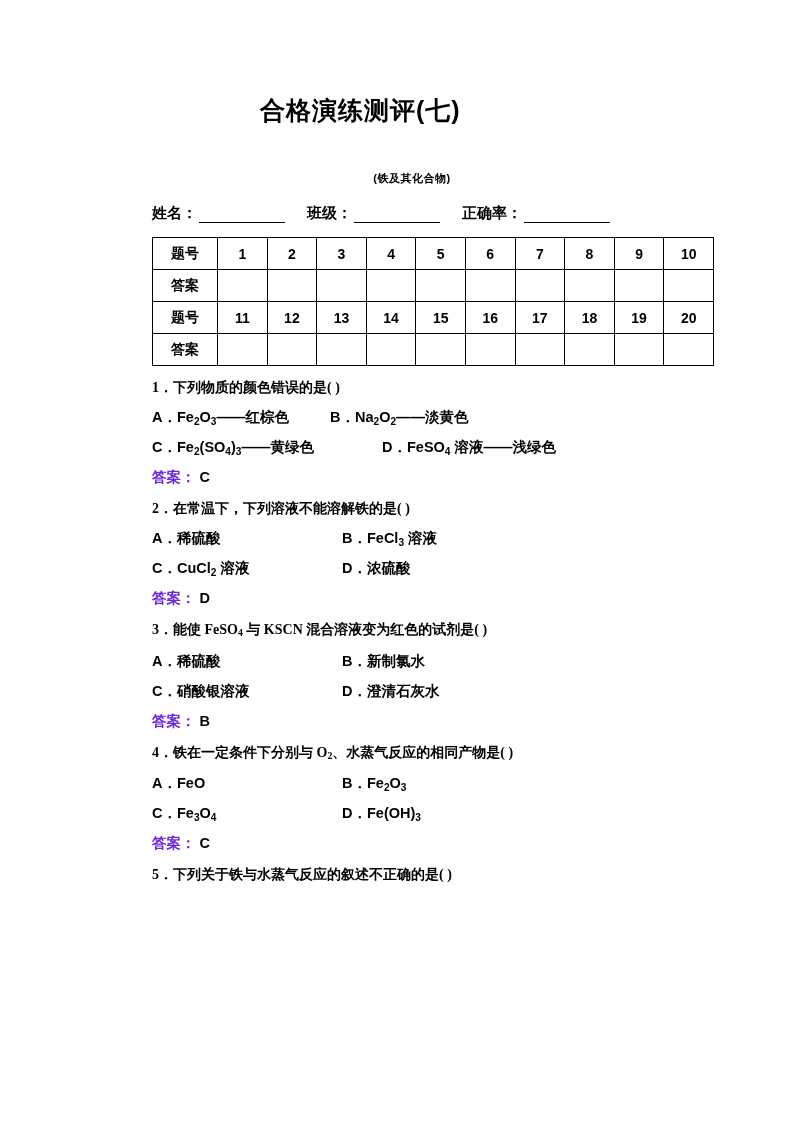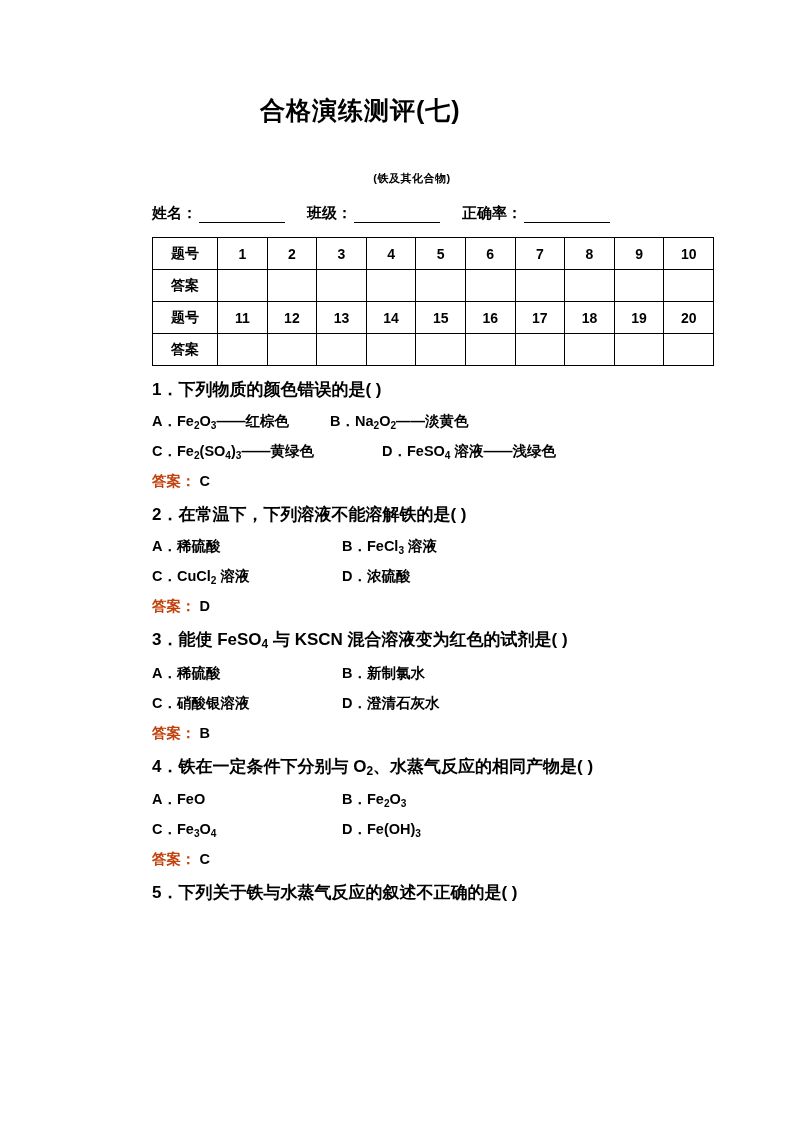--- a/index.html
+++ b/index.html
@@ -74,43 +74,43 @@
     font-size: 14px;
     height: 31px;
     padding: 0;
   }
   table.answer-grid td.head {
     width: 64px;
     font-size: 14px;
   }
   .qblock { margin-top: 13px; }
   .qtext {
-    font-family: Liberation Sans, sans-serif;
-    font-weight: bold;
-    font-size: 17px;
+    font-family: Liberation Serif, serif;
+    font-weight: bold;
+    font-size: 14px;
     line-height: 1.3;
   }
   .opts {
     display: flex;
     margin-top: 11px;
     font-family: "Liberation Sans", sans-serif;
     font-weight: bold;
     font-size: 14.5px;
   }
   .opt { flex: none; }
   .opt.w1 { width: 178px; }
   .opt.w2 { width: 190px; }
   .opt.wide { width: 230px; }
   .answer {
     margin-top: 11px;
     font-family: "Liberation Sans", sans-serif;
     font-weight: bold;
     font-size: 14.5px;
   }
-  .answer .ak { color: #c2410c; }
+  .answer .ak { color: #6d28d9; }
   .answer .av { color: #000; }
   sub { font-size: 70%; vertical-align: -0.25em; }
 </style>
 </head>
 <body>
 
 <div class="page">
   <div class="content">
 
     <div class="doc-title">合格演练测评(七)</div>

